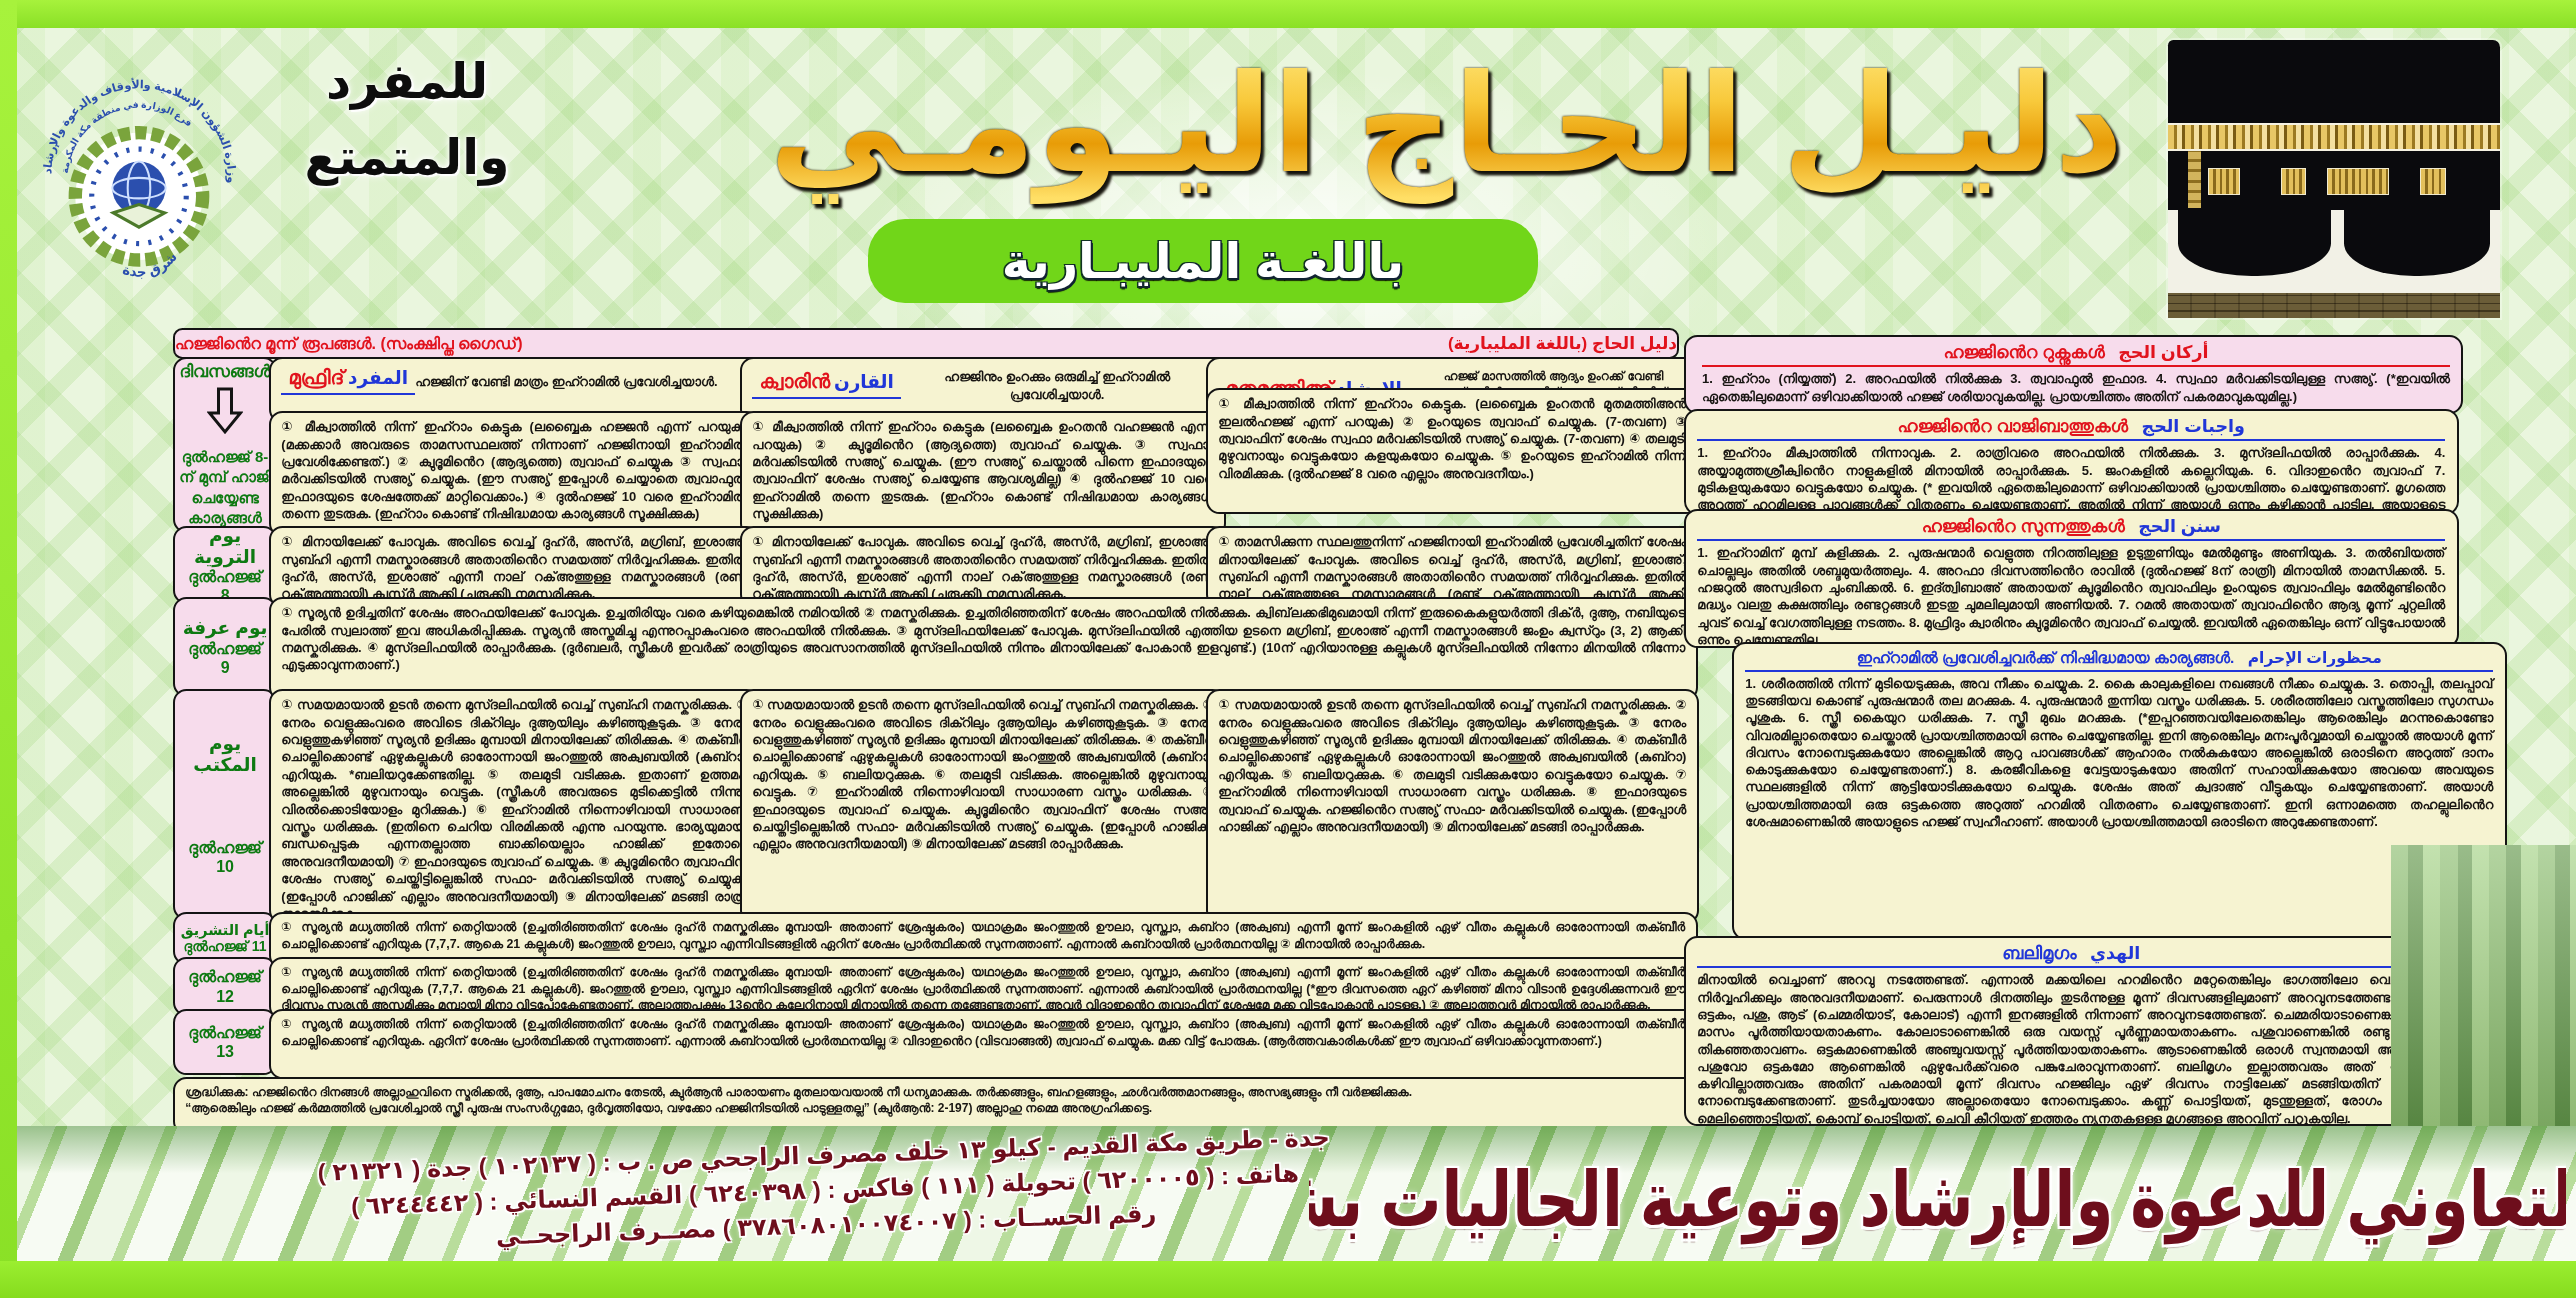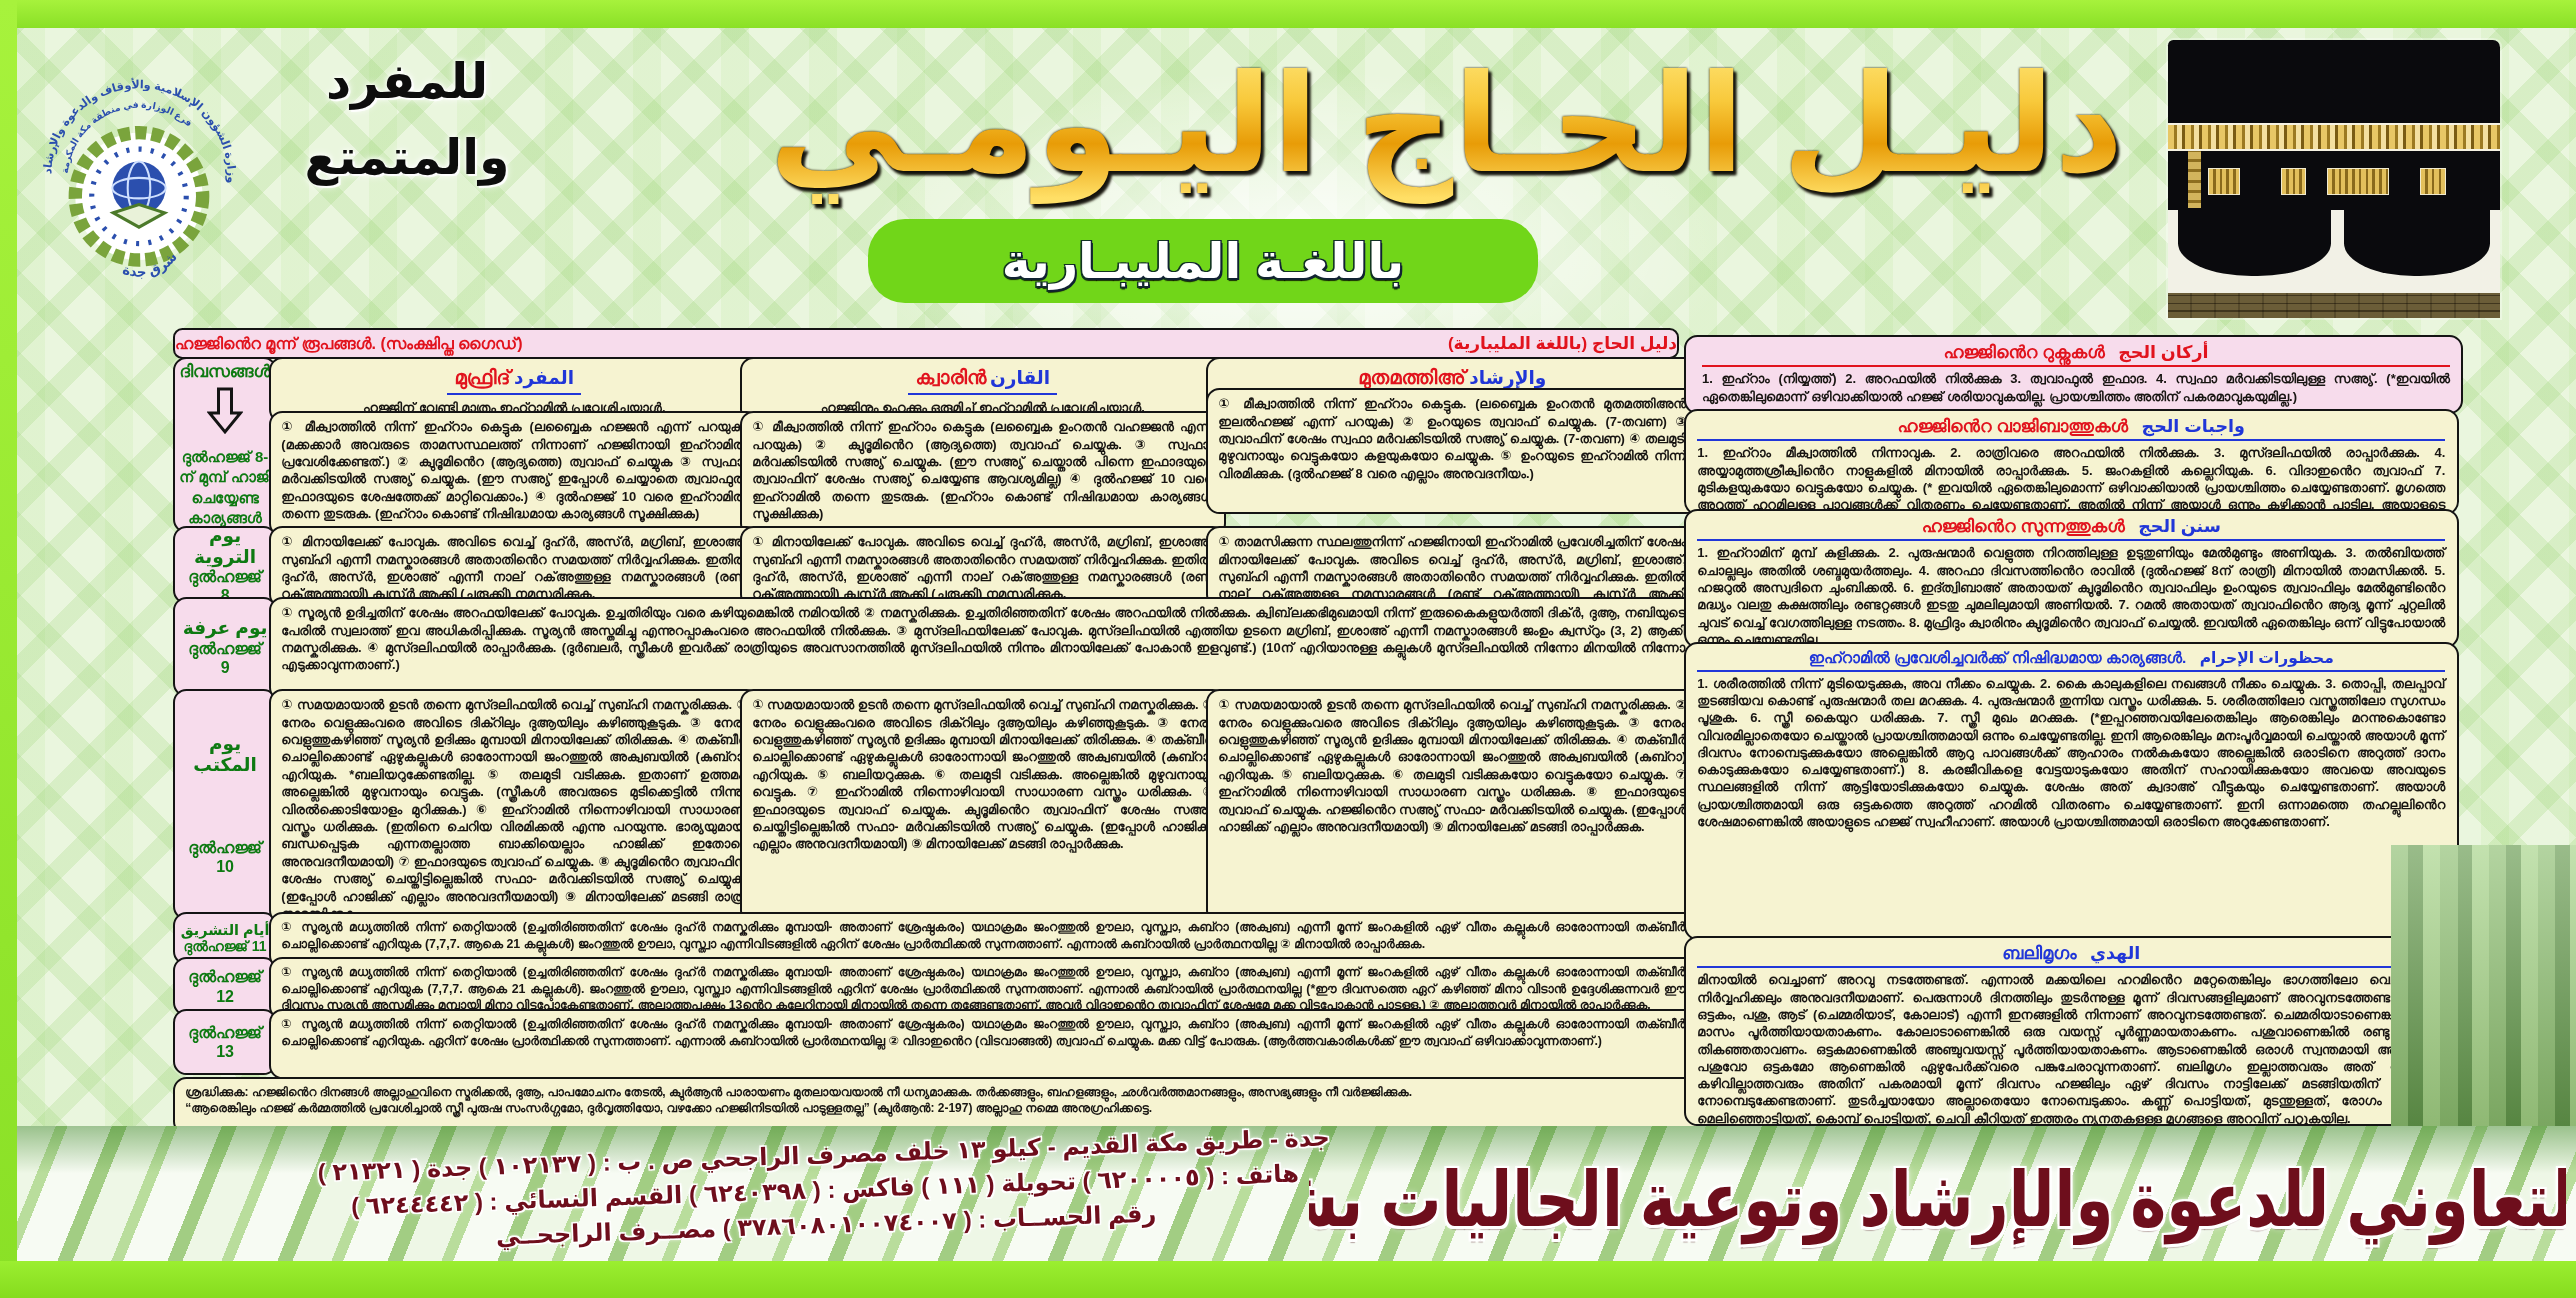--- a/index.html
+++ b/index.html
@@ -48,21 +48,21 @@
   
   .cell{position:absolute;background:#f6f3d1;border:2.6px solid #141414;border-radius:13.4px;
     padding:5.2px 10.3px;overflow:hidden;color:#181512;font-size:13px;line-height:1.34;font-weight:bold;text-align:justify;}
   .plabel{position:absolute;background:#f7dcec;border:2.6px solid #141414;border-radius:13.4px;
     overflow:hidden;display:flex;flex-direction:column;align-items:center;justify-content:center;
     text-align:center;padding:3.1px;}
   .titlebar{position:absolute;left:173px;top:328px;width:1502px;height:27px;background:#f7dcec;
     border:2.6px solid #141414;border-radius:9.3px;display:flex;align-items:center;justify-content:space-between;
     gap:15.5px;color:#e1131d;font-weight:bold;font-size:16px;overflow:hidden;}
   .titlebar .ar{direction:rtl;font-size:17px;}
-  .colhead{display:flex;flex-direction:column;align-items:center;}
+  .colhead{display:flex;flex-direction:row;align-items:center;}
   .colhead .names{border-bottom:2.1px solid #2036d8;padding:0 7.2px 2.1px;white-space:nowrap;}
   .nm-ml{color:#e1131d;font-size:19.6px;font-weight:bold;}
   .nm-ar{color:#2036d8;font-size:18.5px;font-weight:bold;}
   .col-desc{margin-top:4.1px;font-size:13px;font-weight:bold;color:#181512;text-align:center;}
   .lbl-ar{color:#0e7a12;font-size:18.5px;font-weight:bold;direction:rtl;line-height:1.15;}
   .lbl-ml{color:#0e7a12;font-size:16px;font-weight:bold;line-height:1.2;}
   .days-word{color:#0e7a12;font-size:17px;font-weight:bold;}
   .arrow-svg{margin:5.2px 0;}
   .pregreen{color:#0e7a12;font-size:15px;font-weight:bold;line-height:1.35;margin-top:7.2px;}
 
@@ -237,21 +237,21 @@
     </div>
     <div>1. ഇഹ്റാം മീക്വാത്തിൽ നിന്നാവുക. 2. രാത്രിവരെ അറഫയിൽ നിൽക്കുക. 3. മുസ്ദലിഫയിൽ രാപ്പാർക്കുക. 4. അയ്യാമുത്തശ്രീക്വിൻെറ നാളുകളിൽ മിനായിൽ രാപ്പാർക്കുക. 5. ജംറകളിൽ കല്ലെറിയുക. 6. വിദാഇൻെറ ത്വവാഫ് 7. മുടികളയുകയോ വെട്ടുകയോ ചെയ്യുക. (* ഇവയിൽ ഏതെങ്കിലുമൊന്ന് ഒഴിവാക്കിയാൽ പ്രായശ്ചിത്തം ചെയ്യേണ്ടതാണ്. മൃഗത്തെ അറുത്ത് ഹറമിലുള്ള പാവങ്ങൾക്ക് വിതരണം ചെയ്യേണ്ടതാണ്. അതിൽ നിന്ന് അയാൾ ഒന്നും കഴിക്കാൻ പാടില്ല. അയാളുടെ ഹജ്ജ് ശരിയാകുന്നതാണ്.)</div>
   </div>
   <div class="side" style="top:509px;height:127px;">
     <div class="side-head u-blue">
       <span class="c-red">ഹജ്ജിൻെറ സുന്നത്തുകൾ</span>
       <span class="c-blue ar">سنن الحج</span>
     </div>
     <div>1. ഇഹ്റാമിന് മുമ്പ് കുളിക്കുക. 2. പുരുഷന്മാർ വെളുത്ത നിറത്തിലുള്ള ഉടുതുണിയും മേൽമുണ്ടും അണിയുക. 3. തൽബിയത്ത് ചൊല്ലലും അതിൽ ശബ്ദമുയർത്തലും. 4. അറഫാ ദിവസത്തിൻെറ രാവിൽ (ദുൽഹജ്ജ് 8ന് രാത്രി) മിനായിൽ താമസിക്കൽ. 5. ഹജറുൽ അസ്വദിനെ ചുംബിക്കൽ. 6. ഇദ്ത്വിബാഅ് അതായത് ക്വുദൂമിൻെറ ത്വവാഫിലും ഉംറയുടെ ത്വവാഫിലും മേൽമുണ്ടിൻെറ മദ്ധ്യം വലതു കക്ഷത്തിലും രണ്ടറ്റങ്ങൾ ഇടതു ചുമലിലുമായി അണിയൽ. 7. റമൽ അതായത് ത്വവാഫിൻെറ ആദ്യ മൂന്ന് ചുറ്റലിൽ ചുവട് വെച്ച് വേഗത്തിലുള്ള നടത്തം. 8. മുഫ്രിദും ക്വാരിനും ക്വുദൂമിൻെറ ത്വവാഫ് ചെയ്യൽ. ഇവയിൽ ഏതെങ്കിലും ഒന്ന് വിട്ടുപോയാൽ ഒന്നും ചെയ്യേണ്ടതില്ല.</div>
   </div>
-  <div class="side" style="top:642px;height:286px;">
+  <div class="side" style="top:642px;height:286px;margin-left:48px;">
     <div class="side-head u-blue">
       <span class="c-blue" style="font-size:15.5px;">ഇഹ്റാമിൽ പ്രവേശിച്ചവർക്ക് നിഷിദ്ധമായ കാര്യങ്ങൾ.</span>
       <span class="c-blue ar" style="font-size:15.5px;">محظورات الإحرام</span>
     </div>
     <div>1. ശരീരത്തിൽ നിന്ന് മുടിയെടുക്കുക, അവ നീക്കം ചെയ്യുക. 2. കൈ കാലുകളിലെ നഖങ്ങൾ നീക്കം ചെയ്യുക. 3. തൊപ്പി, തലപ്പാവ് തുടങ്ങിയവ കൊണ്ട് പുരുഷന്മാർ തല മറക്കുക. 4. പുരുഷന്മാർ തുന്നിയ വസ്ത്രം ധരിക്കുക. 5. ശരീരത്തിലോ വസ്ത്രത്തിലോ സുഗന്ധം പൂശുക. 6. സ്ത്രീ കൈയുറ ധരിക്കുക. 7. സ്ത്രീ മുഖം മറക്കുക. (*ഇപ്പറഞ്ഞവയിലേതെങ്കിലും ആരെങ്കിലും മറന്നുകൊണ്ടോ വിവരമില്ലാതെയോ ചെയ്താൽ പ്രായശ്ചിത്തമായി ഒന്നും ചെയ്യേണ്ടതില്ല. ഇനി ആരെങ്കിലും മനഃപൂർവ്വമായി ചെയ്താൽ അയാൾ മൂന്ന് ദിവസം നോമ്പെടുക്കുകയോ അല്ലെങ്കിൽ ആറു പാവങ്ങൾക്ക് ആഹാരം നൽകുകയോ അല്ലെങ്കിൽ ഒരാടിനെ അറുത്ത് ദാനം കൊടുക്കുകയോ ചെയ്യേണ്ടതാണ്.) 8. കരജീവികളെ വേട്ടയാടുകയോ അതിന് സഹായിക്കുകയോ അവയെ അവയുടെ സ്ഥലങ്ങളിൽ നിന്ന് ആട്ടിയോടിക്കുകയോ ചെയ്യുക. ശേഷം അത് ക്വദാഅ് വീട്ടുകയും ചെയ്യേണ്ടതാണ്. അയാൾ പ്രായശ്ചിത്തമായി ഒരു ഒട്ടകത്തെ അറുത്ത് ഹറമിൽ വിതരണം ചെയ്യേണ്ടതാണ്. ഇനി ഒന്നാമത്തെ തഹല്ലുലിൻെറ ശേഷമാണെങ്കിൽ അയാളുടെ ഹജ്ജ് സ്വഹീഹാണ്. അയാൾ പ്രായശ്ചിത്തമായി ഒരാടിനെ അറുക്കേണ്ടതാണ്.</div>
   </div>
   <div class="side" style="top:936px;height:178px;">
     <div class="side-head u-blue">
       <span class="c-blue">ബലിമൃഗം</span>
       <span class="c-blue ar">الهدي</span>

